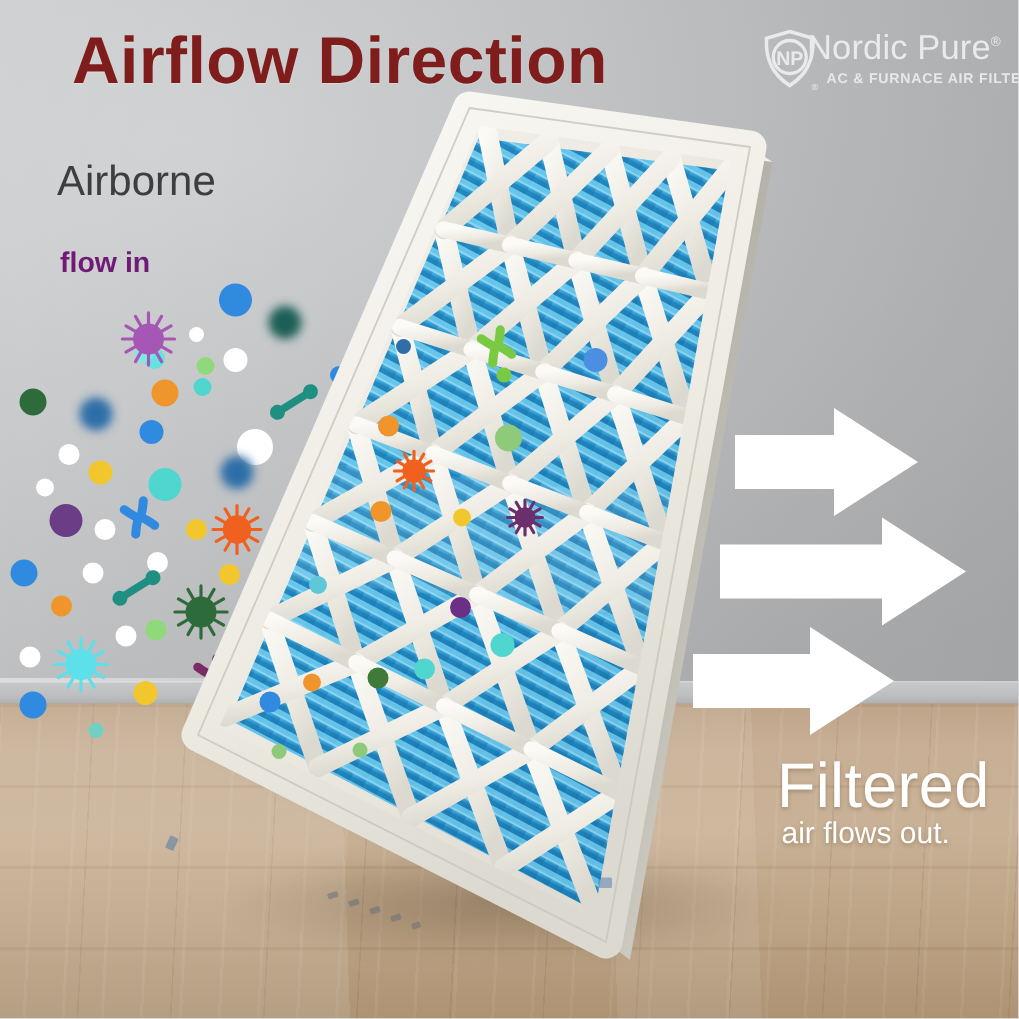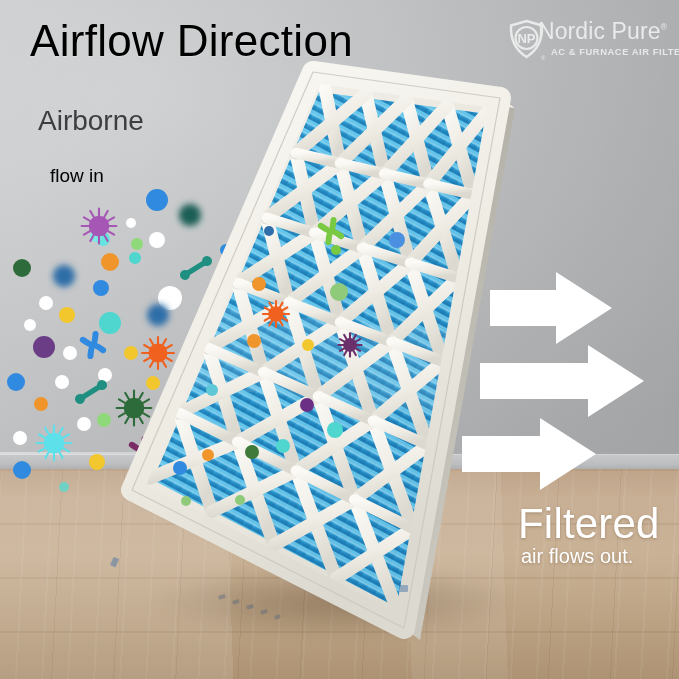--- a/index.html
+++ b/index.html
@@ -57,34 +57,34 @@
       linear-gradient(to bottom, rgba(255,255,255,.10), rgba(0,0,0,.06));
   }
   .floor-shadow{
     position:absolute;left:120px;top:560px;width:430px;height:100px;
     background:radial-gradient(60% 52% at 50% 42%, rgba(60,40,20,.30), rgba(60,40,20,0) 72%);
     filter:blur(6px);
   }
 
   
   .headline{
-    position:absolute;left:30px;top:16px;
-    font-size:44px;font-weight:400;letter-spacing:.3px;
-    color:#000000;white-space:nowrap;
+    position:absolute;left:48px;top:16px;
+    font-size:44px;font-weight:700;letter-spacing:.3px;
+    color:#7f1d1d;white-space:nowrap;
     text-shadow:0 1px 1px rgba(255,255,255,.28);
   }
   .sub1{
     position:absolute;left:38px;top:106px;
     font-size:28px;font-weight:300;line-height:1.04;
     color:#3c3e40;white-space:nowrap;
   }
   .sub2{
-    position:absolute;left:50px;top:165px;
-    font-size:19px;font-weight:400;
-    color:#000000;white-space:nowrap;
+    position:absolute;left:40px;top:165px;
+    font-size:19px;font-weight:700;
+    color:#701a75;white-space:nowrap;
   }
   .filtered{
     position:absolute;left:518px;top:500px;
     font-size:42px;font-weight:300;letter-spacing:.2px;
     color:#ffffff;white-space:nowrap;
     text-shadow:0 1px 3px rgba(90,65,40,.35);
   }
   .filtered-sub{
     position:absolute;left:521px;top:545px;
     font-size:20px;font-weight:300;

